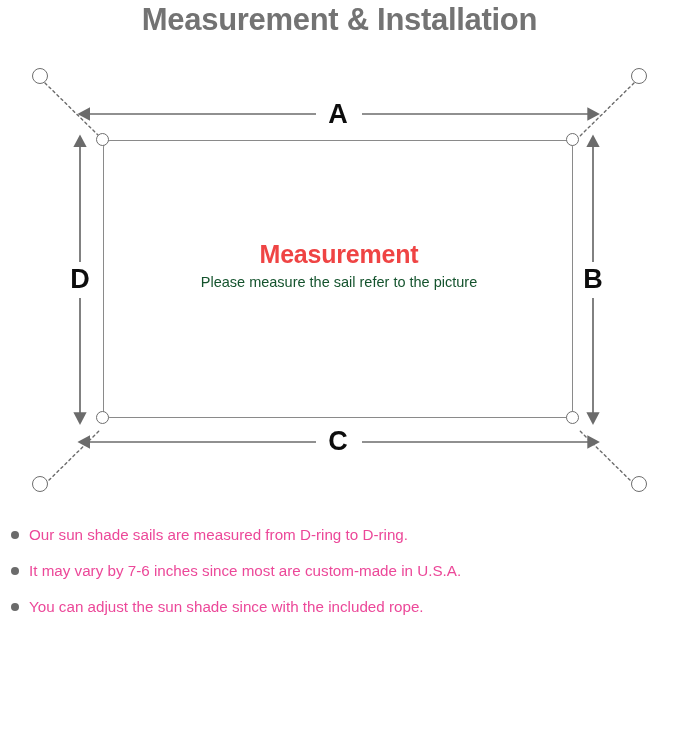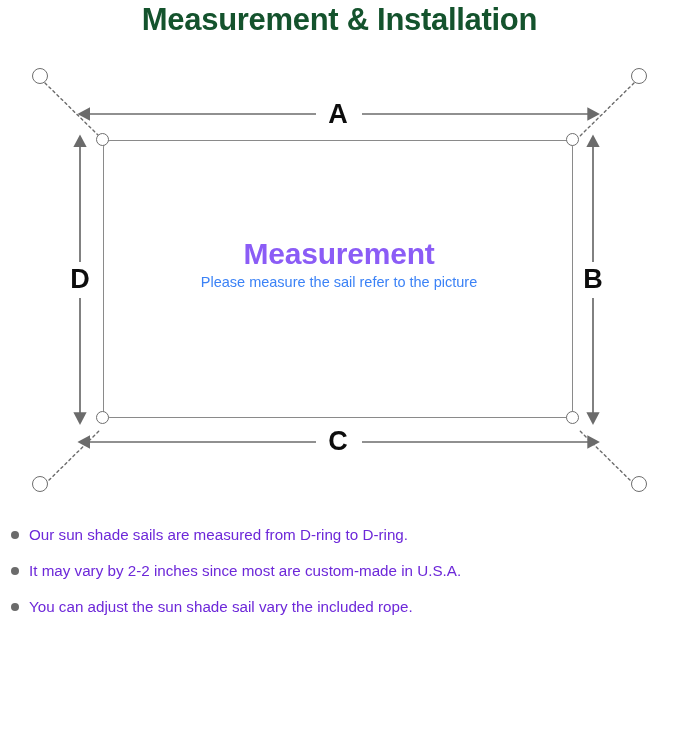--- a/index.html
+++ b/index.html
@@ -22,21 +22,21 @@
     left: 0;
     top: 0;
     width: 679px;
     height: 42px;
     line-height: 40px;
     text-align: center;
     font-family: "Liberation Sans", sans-serif;
     font-size: 31px;
     font-weight: bold;
     letter-spacing: -0.3px;
-    color: #14532d;
+    color: #737373;
     white-space: nowrap;
   }
 
   
   #diagram {
     position: absolute;
     left: 0;
     top: 50px;
     width: 679px;
     height: 460px;
@@ -104,50 +104,50 @@
   
   #measurement-block {
     position: absolute;
     left: 103px;
     top: 188px;
     width: 470px;
     text-align: center;
   }
   #measurement-heading {
     font-family: "Liberation Sans", sans-serif;
-    font-size: 30px;
+    font-size: 25px;
     font-weight: bold;
-    color: #8b5cf6;
+    color: #ef4444;
     letter-spacing: -0.2px;
     line-height: 30px;
   }
   #measurement-sub {
     font-family: "Liberation Sans", sans-serif;
     font-size: 14.5px;
     font-weight: normal;
-    color: #3b82f6;
+    color: #14532d;
     line-height: 22px;
     margin-top: 2px;
   }
 
   
   #notes-list {
     position: absolute;
     left: 0;
     top: 524px;
     width: 679px;
   }
   .note-item {
     position: relative;
     padding-left: 29px;
     margin-bottom: 15px;
     font-family: "Liberation Sans", sans-serif;
     font-size: 15.2px;
     line-height: 21px;
-    color: #6d28d9;
+    color: #ec4899;
     padding-right: 10px;
   }
   .note-bullet {
     position: absolute;
     left: 11px;
     top: 7px;
     width: 8px;
     height: 8px;
     border-radius: 50%;
     background: #6b6b6b;
@@ -221,19 +221,19 @@
   <div class="dim-label" id="label-d">D</div>
 </div>
 
 <div id="notes-list">
   <div class="note-item">
     <span class="note-bullet"></span>
     <span>Our sun shade sails are measured from D-ring to D-ring.</span>
   </div>
   <div class="note-item">
     <span class="note-bullet"></span>
-    <span>It may vary by 2-2 inches since most are custom-made in U.S.A.</span>
+    <span>It may vary by 7-6 inches since most are custom-made in U.S.A.</span>
   </div>
   <div class="note-item">
     <span class="note-bullet"></span>
-    <span>You can adjust the sun shade sail vary the included rope.</span>
+    <span>You can adjust the sun shade since with the included rope.</span>
   </div>
 </div>
 
 </body></html>

